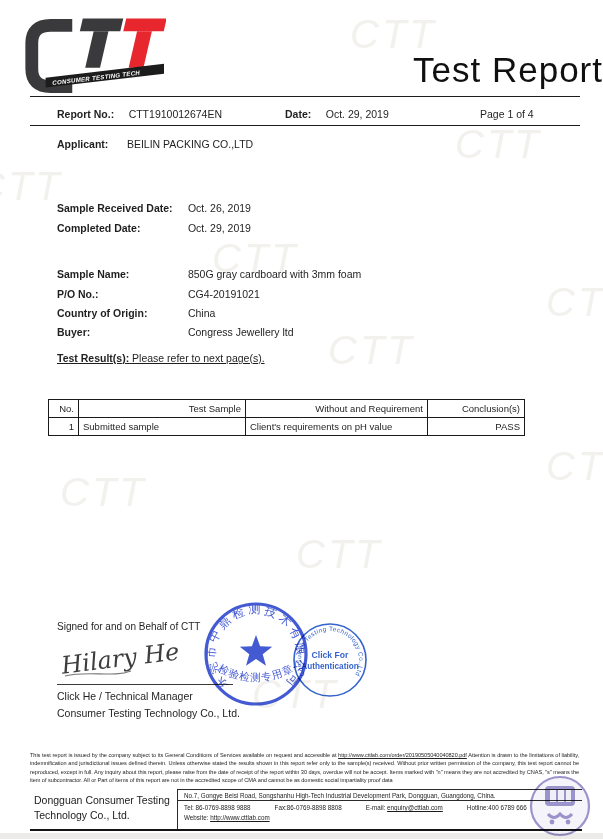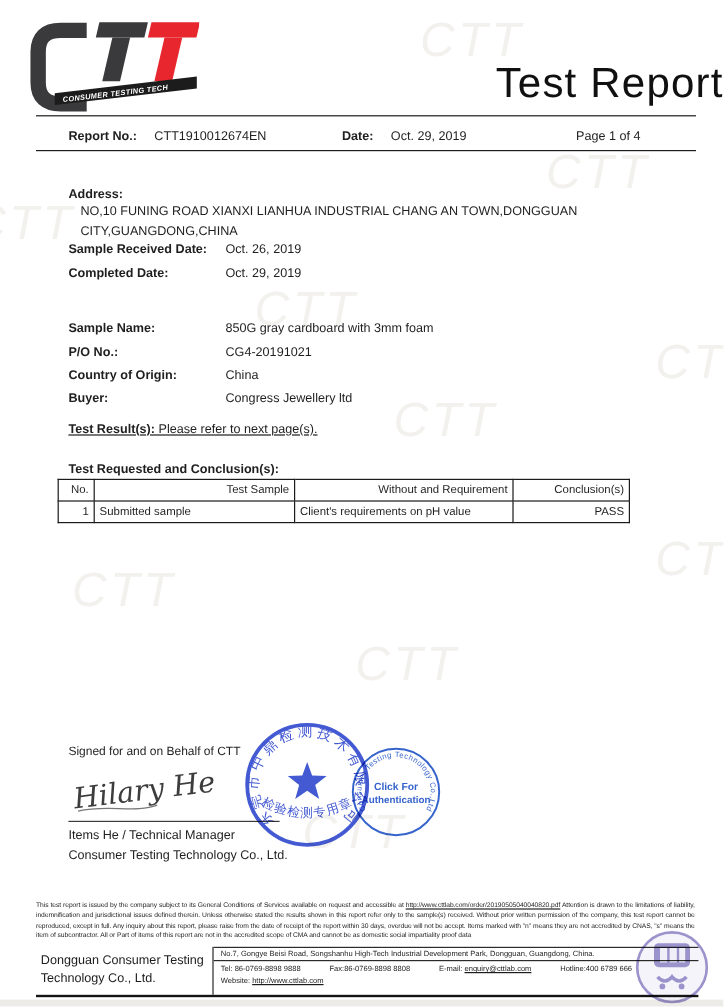--- a/index.html
+++ b/index.html
@@ -92,23 +92,23 @@
     <span class="val">CTT1910012674EN</span>
   </div>
   <div class="abs meta-row" style="left:285px;top:104px">
     <span class="lbl">Date:</span>
     <span class="val">Oct. 29, 2019</span>
   </div>
   <div class="abs meta-row" style="left:480px;top:104px">
     <span>Page 1 of 4</span>
   </div>
 
-  <div class="bodyrow" style="left:57px;top:156px;width:520px">
-    <span class="lbl" style="display:inline-block;width:57px;vertical-align:top">Address:</span>
-    <span class="val" style="display:inline-block;width:458px;line-height:17px">NO,10 FUNING ROAD XIANXI LIANHUA INDUSTRIAL CHANG AN TOWN,DONGGUAN CITY,GUANGDONG,CHINA</span>
+  <div class="bodyrow" style="left:57px;top:138px">
+    <span class="lbl" style="display:inline-block;width:57px">Applicant:</span>
+    <span class="val">BEILIN PACKING CO.,LTD</span>
   </div>
 
   <div class="bodyrow" style="left:57px;top:202px">
     <span class="lbl" style="display:inline-block;width:118px">Sample Received Date:</span>
     <span class="val">Oct. 26, 2019</span>
   </div>
   <div class="bodyrow" style="left:57px;top:222px">
     <span class="lbl" style="display:inline-block;width:118px">Completed Date:</span>
     <span class="val">Oct. 29, 2019</span>
   </div>
@@ -128,21 +128,20 @@
   </div>
   <div class="bodyrow" style="left:57px;top:326px">
     <span class="lbl" style="display:inline-block;width:118px">Buyer:</span>
     <span class="val">Congress Jewellery ltd</span>
   </div>
 
   <div class="bodyrow results-line" style="left:57px;top:352px">
     <span class="lbl">Test Result(s):</span><span> Please refer to next page(s).</span>
   </div>
 
-  <div class="bodyrow lbl" style="left:57px;top:385px">Test Requested and Conclusion(s):</div>
 
   <table class="ctable">
     <colgroup>
         <col style="width:30px">
         <col style="width:167px">
         <col style="width:182px">
         <col style="width:97px">
       </colgroup>
     <tbody>
       <tr>
@@ -162,21 +161,21 @@
 
   <div class="bodyrow" style="left:57px;top:621px;font-size:10px">Signed for and on Behalf of CTT</div>
 
   <div class="abs" style="left:55px;top:632px">
     <svg width="140" height="50" viewBox="0 0 140 50">
       <text x="6" y="34" font-size="24" font-style="italic" fill="#3d3d3d" font-family="&quot;DejaVu Serif&quot;, serif" transform="rotate(-7 70 25)">Hilary He</text>
       <path d="M10,44 C34,38 58,46 76,39" fill="none" stroke="#3d3d3d" stroke-width="1.1" opacity="0.7"></path>
     </svg>
   </div>
   <div class="sig-line"></div>
-  <div class="bodyrow" style="left:57px;top:690px">Items He / Technical Manager</div>
+  <div class="bodyrow" style="left:57px;top:690px">Click He / Technical Manager</div>
   <div class="bodyrow" style="left:57px;top:707px">Consumer Testing Technology Co., Ltd.</div>
 
   <div class="abs stamp" style="left:200px;top:598px">
     <svg width="112" height="112" viewBox="0 0 112 112" opacity="0.88">
       <circle cx="56" cy="56" r="50" fill="none" stroke="#2b44cc" stroke-width="3.2"></circle>
       <polygon points="56,37 60.1,48.3 72.2,48.7 62.7,56.2 66,67.8 56,61 46,67.8 49.3,56.2 39.8,48.7 51.9,48.3" fill="#2b44cc"></polygon>
       <defs>
         <path id="sealArc" d="M 36.2,92.3 A 41,41 0 1 1 75.8,92.3" fill="none"></path>
         <path id="sealBottom" d="M 20,74 Q 56,92 92,74" fill="none"></path>
       </defs>

